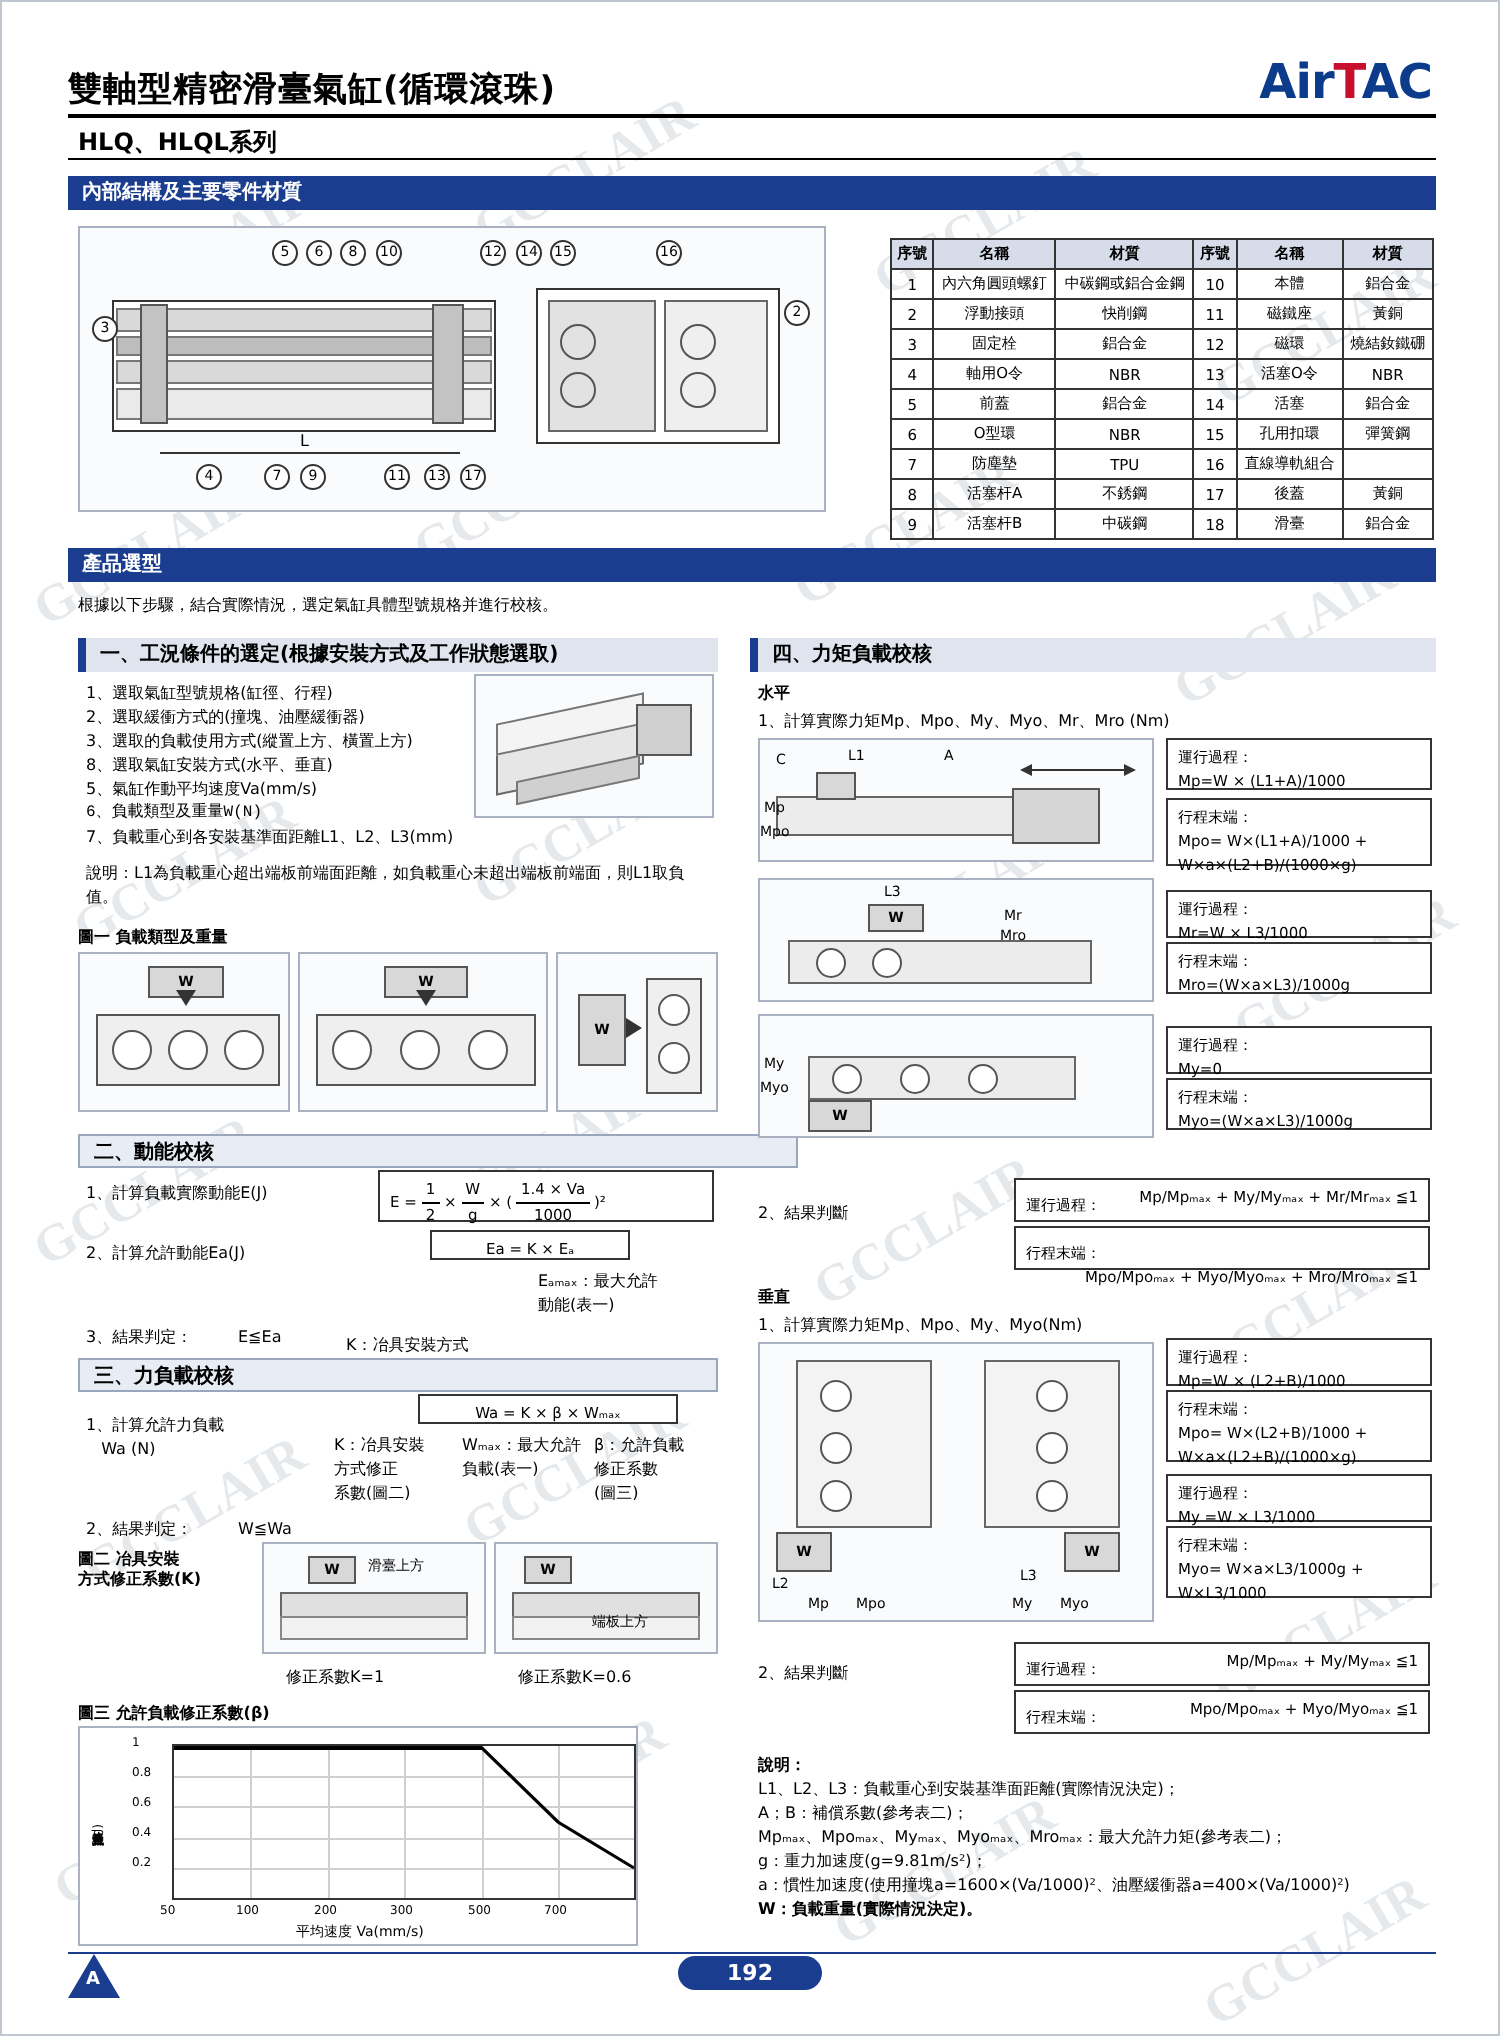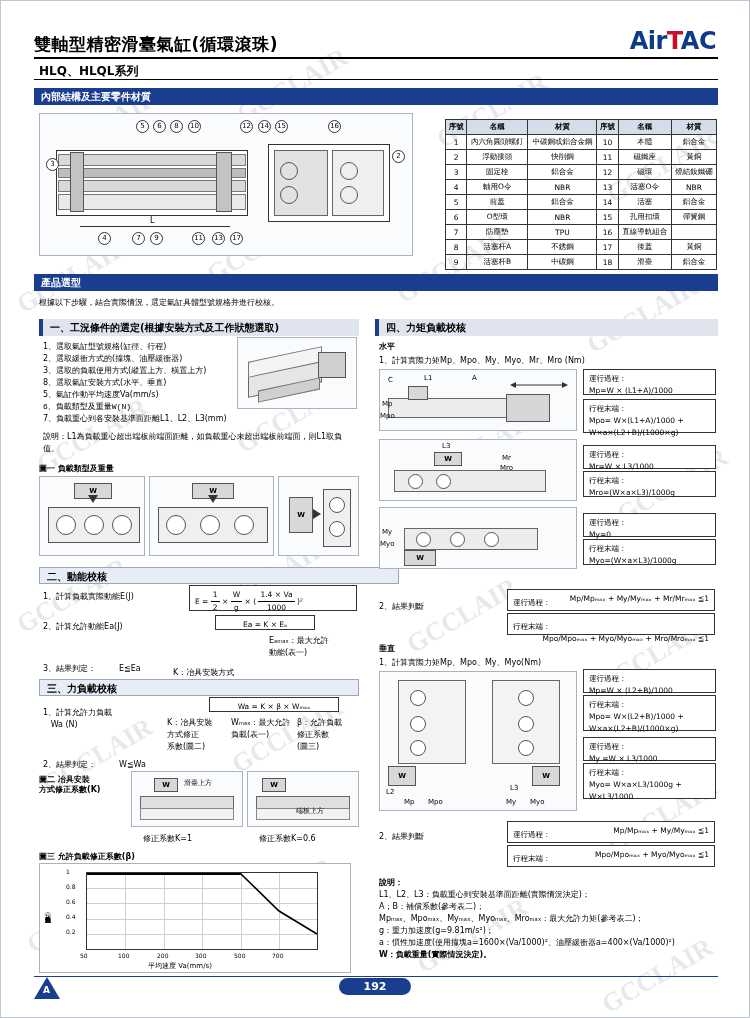--- a/index.html
+++ b/index.html
@@ -349,21 +349,21 @@
   <div class="diagram" style="left:246px;top:770px;width:112px;height:56px;">
     <div class="wblock" style="left:14px;top:6px;width:22px;height:12px;">W</div>
     <div style="position:absolute;left:8px;top:24px;width:92px;height:12px;background:#e0e0e0;border:1px solid #666;"></div>
     <div style="position:absolute;left:8px;top:36px;width:92px;height:10px;background:#f2f2f2;border:1px solid #888;"></div>
     <div style="position:absolute;left:48px;top:6px;font-size:7px;margin-top:28px;">端板上方</div>
   </div>
   <div class="txt" style="left:142px;top:832px;">修正系數K=1</div>
   <div class="txt" style="left:258px;top:832px;">修正系數K=0.6</div>
 
   <div class="fig-caption" style="left:38px;top:850px;">圖三 允許負載修正系數(β)</div>
-  <div class="diagram chart" style="left:38px;top:862px;width:312px;height:110px;background:#fff;">
+  <div class="diagram chart" style="left:38px;top:862px;width:280px;height:110px;background:#fff;">
 
     <div style="position:absolute;left:2px;top:12px;width:10px;height:80px;font-size:6px;writing-mode:vertical-rl;text-align:center;">允許負載修正系數(β)</div>
 
     <div style="position:absolute;left:46px;top:8px;width:230px;height:76px;border:1px solid #333;background:#fff;">
       <div class="grid" style="left:0;top:15.2px;width:230px;height:1px;"></div>
       <div class="grid" style="left:0;top:30.4px;width:230px;height:1px;"></div>
       <div class="grid" style="left:0;top:45.6px;width:230px;height:1px;"></div>
       <div class="grid" style="left:0;top:60.8px;width:230px;height:1px;"></div>
       <div class="grid" style="left:38px;top:0;width:1px;height:76px;"></div>
       <div class="grid" style="left:77px;top:0;width:1px;height:76px;"></div>

